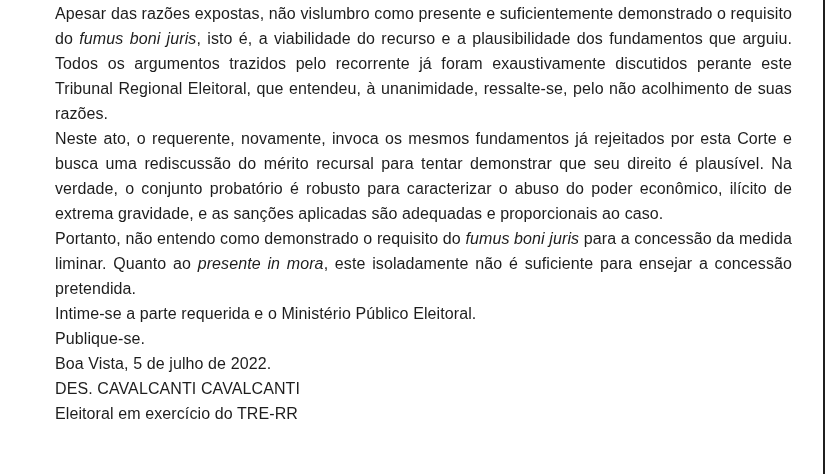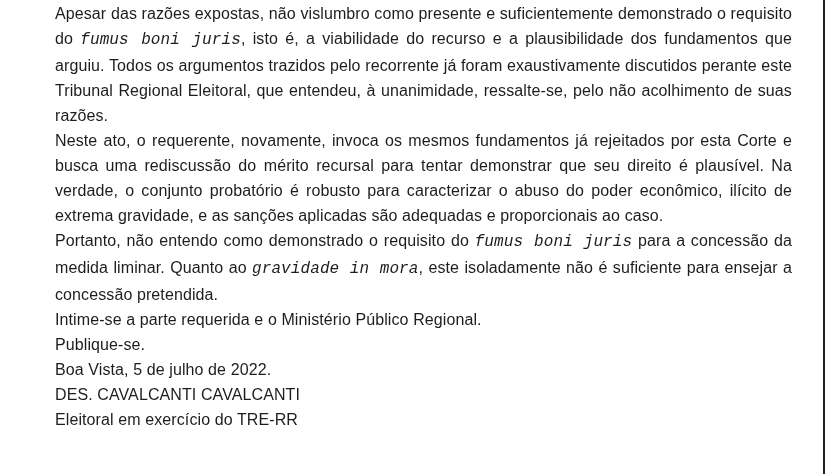--- a/index.html
+++ b/index.html
@@ -29,42 +29,41 @@
     color: var(--text-color, #1d1d1d);
     letter-spacing: 0.1px;
   }
   .para {
     margin: 0;
     padding: 0;
     text-align: justify;
   }
   .seg.italic {
     font-style: italic;
-    font-family: Liberation Mono, monospace;
   }
   .seg.underline {
     text-underline-offset: 2px;
   }
   .page-edge {
     position: absolute;
     left: 823px;
     top: 0;
     width: 2px;
     height: 474px;
     background: var(--edge-color, #1f1f1f);
   }
 </style>
 </head>
 <body>
 
 <div class="page">
   <div class="doc-text">
       <p class="para"><span class="seg normal">Apesar das razões expostas, não vislumbro como presente e suficientemente demonstrado o requisito do </span><span class="seg italic">fumus boni juris</span><span class="seg normal">, isto é, a viabilidade do recurso e a plausibilidade dos fundamentos que arguiu. Todos os argumentos trazidos pelo recorrente já foram exaustivamente discutidos perante este Tribunal Regional Eleitoral, que entendeu, </span><span class="seg underline">à unanimidade</span><span class="seg normal">, ressalte-se, pelo não acolhimento de suas razões.</span></p>
       <p class="para"><span class="seg normal">Neste ato, o requerente, novamente, invoca os mesmos fundamentos já rejeitados por esta Corte e busca uma rediscussão do mérito recursal para tentar demonstrar que seu direito é plausível. Na verdade, o conjunto probatório é robusto para caracterizar o abuso do poder econômico, ilícito de extrema gravidade, e as sanções aplicadas são adequadas e proporcionais ao caso.</span></p>
-      <p class="para"><span class="seg normal">Portanto, não entendo como demonstrado o requisito do </span><span class="seg italic">fumus boni juris</span><span class="seg normal"> para a concessão da medida liminar. Quanto ao </span><span class="seg italic">gravidade in mora</span><span class="seg normal">, este isoladamente não é suficiente para ensejar a concessão pretendida.</span></p>
-      <p class="para"><span class="seg normal">Intime-se a parte requerida e o Ministério Público Regional.</span></p>
+      <p class="para"><span class="seg normal">Portanto, não entendo como demonstrado o requisito do </span><span class="seg italic">fumus boni juris</span><span class="seg normal"> para a concessão da medida liminar. Quanto ao </span><span class="seg italic">presente in mora</span><span class="seg normal">, este isoladamente não é suficiente para ensejar a concessão pretendida.</span></p>
+      <p class="para"><span class="seg normal">Intime-se a parte requerida e o Ministério Público Eleitoral.</span></p>
       <p class="para"><span class="seg normal">Publique-se.</span></p>
       <p class="para"><span class="seg normal">Boa Vista, 5 de julho de 2022.</span></p>
       <p class="para"><span class="seg normal">DES. CAVALCANTI CAVALCANTI</span></p>
       <p class="para"><span class="seg normal">Eleitoral em exercício do TRE-RR</span></p>
     </div>
   <div class="page-edge"></div>
 </div>
 
 </body></html>

